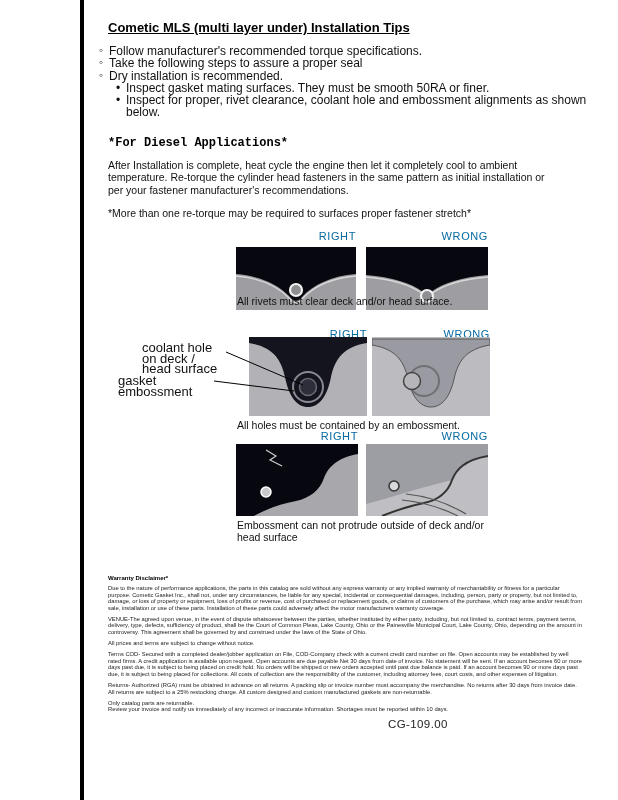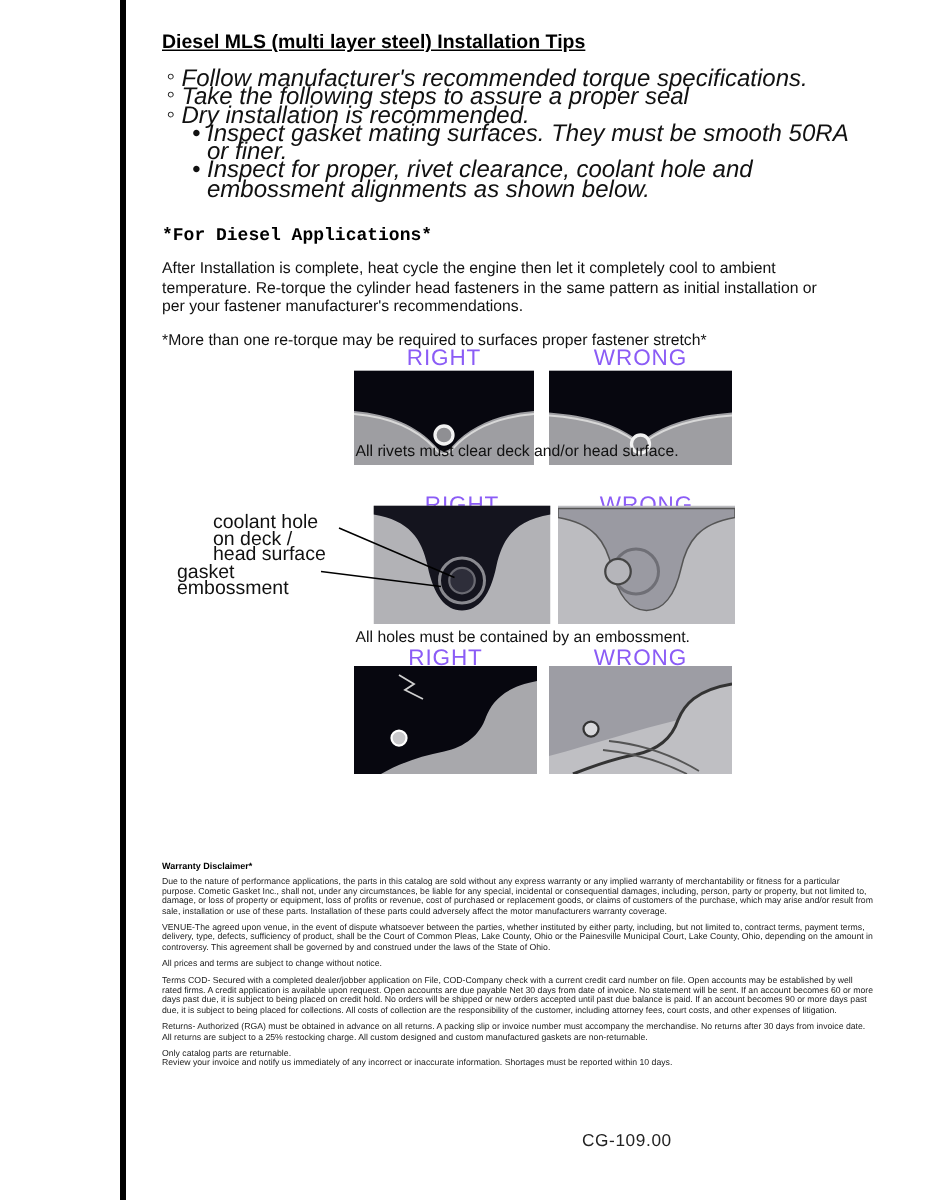--- a/index.html
+++ b/index.html
@@ -3,53 +3,53 @@
 <meta charset="utf-8">
 <style>
   * { box-sizing: border-box; }
   html,body { margin:0; padding:0; background:#ffffff; }
   .page { position:relative; width:618px; height:800px; background:#ffffff;
           font-family:"Liberation Sans", sans-serif; color:#111; overflow:hidden; }
   .left-bar { position:absolute; left:80px; top:0; width:4px; height:100%; background:#000; }
 
   .content { position:absolute; left:96px; top:20px; width:492px; }
   .title { font-size:13px; font-weight:bold; text-decoration:underline; margin:0 0 10px 12px; color:#000; }
-  .bullets { list-style:none; margin:12px; padding:0; font-size:16px; line-height:12.3px; color:#111;font-style:italic; }
+  .bullets { list-style:none; margin:0; padding:0; font-size:12px; line-height:12.3px; color:#111; }
   .bullets li { position:relative; padding-left:13px; }
   .bullets li.main::before { content:"◦"; position:absolute; left:3px; top:-1px; }
   .bullets li.sub { padding-left:30px; }
   .bullets li.sub::before { content:"•"; position:absolute; left:20px; }
   .diesel-heading { font-size:12px; font-weight:bold; margin:17px 0 9px 12px; color:#000;font-family:Liberation Mono, monospace; }
   .para { font-size:10.5px; line-height:12.6px; margin:0 0 10px 12px; width:472px; }
   .para.narrow { width:452px; }
   .note { font-size:10.5px; margin:4px 0 0 12px; }
 
-  .dlabel { position:absolute; font-size:15px; color:#8b5cf6; text-align:center; letter-spacing:0.6px; }
+  .dlabel { position:absolute; font-size:11px; color:#0369a1; text-align:right; letter-spacing:0.6px; }
   .dimg { position:absolute; line-height:0; }
   .dimg svg { display:block; }
   .dcaption { position:absolute; font-size:10.5px; color:#111; line-height:12px; }
   .small-label { position:absolute; font-size:13px; line-height:10.5px; color:#111; }
 
   .disclaimer { position:absolute; left:108px; top:575px; width:474px; color:#222; }
   .disclaimer h2 { font-size:6px; font-weight:bold; margin:0 0 4px 0; color:#000; }
   .disclaimer p { font-size:5.8px; line-height:6.6px; margin:0 0 4.5px 0; }
   .disclaimer p.tight { margin:0; }
 
-  .doc-number { position:absolute; left:388px; top:755px; font-size:11.5px; color:#222; letter-spacing:0.4px;text-align:center; }
+  .doc-number { position:absolute; left:388px; top:718px; font-size:11.5px; color:#222; letter-spacing:0.4px;text-align:center; }
 
   .overlay { position:absolute; left:0; top:0; pointer-events:none; }
 </style>
 </head>
 <body>
 
 <div class="page">
   <div class="left-bar"></div>
 
   <div class="content">
-    <h1 class="title">Diesel MLS (multi layer steel) Installation Tips</h1>
+    <h1 class="title">Cometic MLS (multi layer under) Installation Tips</h1>
     <ul class="bullets">
       <li class="main">Follow manufacturer's recommended torque specifications.</li>
       <li class="main">Take the following steps to assure a proper seal</li>
       <li class="main">Dry installation is recommended.</li>
       <li class="sub">Inspect gasket mating surfaces.  They must be smooth 50RA or finer.</li>
       <li class="sub">Inspect for proper, rivet clearance, coolant hole and embossment alignments as shown below.</li>
     </ul>
 
     <h2 class="diesel-heading">*For Diesel Applications*</h2>
     <p class="para narrow">After Installation is complete, heat cycle the engine then let it completely cool to ambient temperature. Re-torque the cylinder head fasteners in the same pattern as initial installation or per your fastener manufacturer's recommendations.</p>
@@ -115,20 +115,21 @@
   <div class="dimg" style="left:366px; top:444px;">
     <svg width="122" height="72" viewBox="0 0 122 72">
       <rect width="122" height="72" fill="#bfbfc3"></rect>
       <path d="M0,0 H122 V12 C98,16 90,26 86,36 C60,42 30,52 0,60 Z" fill="#9d9da4"></path>
       <path d="M122,12 C98,16 90,26 86,36 C82,48 72,56 58,59 C42,62 26,68 16,72" fill="none" stroke="#333" stroke-width="2"></path>
       <circle cx="28" cy="42" r="5" fill="#d8d8db" stroke="#333" stroke-width="1.5"></circle>
       <path d="M40,50 C60,52 80,58 100,70" stroke="#555" stroke-width="1.2" fill="none"></path>
       <path d="M36,56 C56,58 76,64 92,72" stroke="#555" stroke-width="1.2" fill="none"></path>
     </svg>
   </div>
+  <div class="dcaption" style="left:237px; top:519px; width:250px;">Embossment can not protrude outside of deck and/or head surface</div>
 
   <svg class="overlay" width="618" height="800">
     <line x1="226" y1="352" x2="303" y2="385" stroke="#000" stroke-width="1"></line>
     <line x1="214" y1="381" x2="294" y2="391" stroke="#000" stroke-width="1"></line>
   </svg>
 
   <div class="disclaimer">
     <h2>Warranty Disclaimer*</h2>
     <p>Due to the nature of performance applications, the parts in this catalog are sold without any express warranty or any implied warranty of merchantability or fitness for a particular purpose.  Cometic Gasket Inc., shall not, under any circumstances, be liable for any special, incidental or consequential damages, including, person, party or property, but not limited to, damage, or loss of property or equipment, loss of profits or revenue, cost of purchased or replacement goods, or claims of customers of the purchase, which may arise and/or result from sale, installation or use of these parts.  Installation of these parts could adversely affect the motor manufacturers warranty coverage.</p>
     <p>VENUE-The agreed upon venue, in the event of dispute whatsoever between the parties, whether instituted by either party, including, but not limited to, contract terms, payment terms, delivery, type, defects, sufficiency of product, shall be the Court of Common Pleas, Lake County, Ohio or the Painesville Municipal Court, Lake County, Ohio, depending on the amount in controversy. This agreement shall be governed by and construed under the laws of the State of Ohio.</p>

